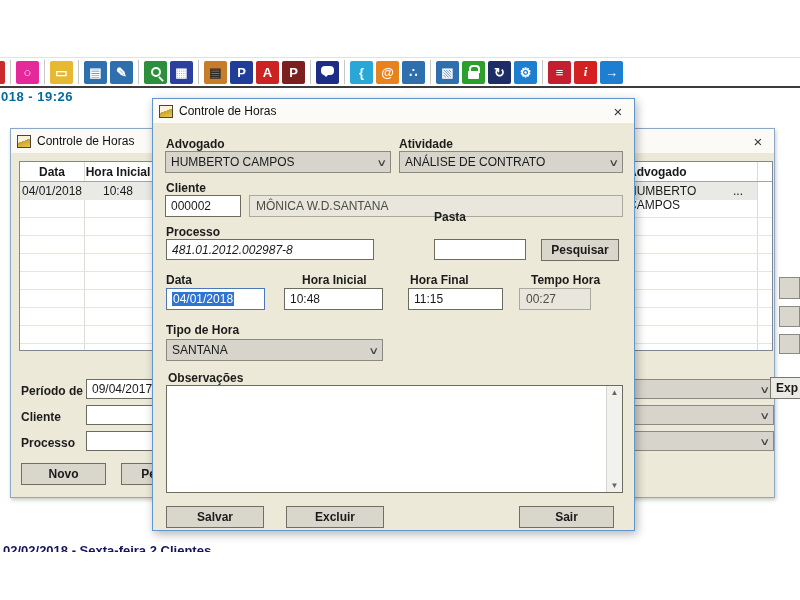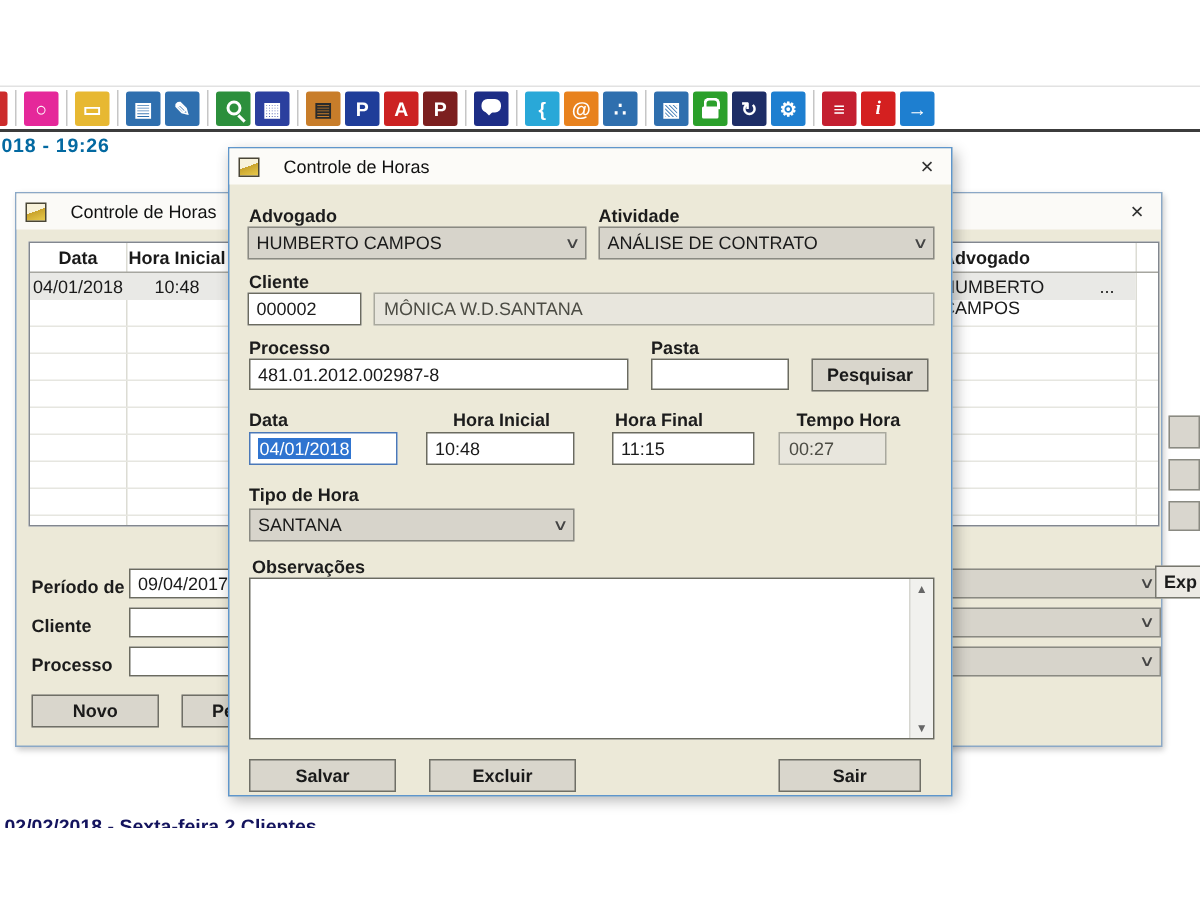--- a/index.html
+++ b/index.html
@@ -18,21 +18,21 @@
   .g-search::after{content:"";position:absolute;width:2px;height:6px;background:#fff;left:7px;top:7px;transform:rotate(-45deg)}
   .g-chat{width:13px;height:9px;background:#fff;border-radius:4px;position:relative;margin-top:-3px}
   .g-chat::after{content:"";position:absolute;left:2px;top:8px;border:3px solid transparent;border-top-color:#fff}
   .g-lock{width:11px;height:8px;background:#fff;border-radius:1px;position:relative;margin-top:5px}
   .g-lock::before{content:"";position:absolute;left:1px;top:-6px;width:7px;height:6px;border:2px solid #fff;border-bottom:none;border-radius:4px 4px 0 0}
 
   .topline{position:absolute;left:0;top:86px;width:800px;height:2px;background:#3c3c3c}
   .datetime{position:absolute;left:1px;top:89px;font-weight:bold;font-size:13px;color:#0369a1;letter-spacing:.5px}
 
   
-  .titlebar{height:24px;background:#fbfaf7;display:flex;align-items:center;padding:0 6px;gap:16px;color:#111}
+  .titlebar{height:24px;background:#fbfaf7;display:flex;align-items:center;padding:0 6px;gap:6px;color:#111}
   .win-icon{width:14px;height:13px;flex:0 0 auto;border:1px solid #4a4636;
     background:linear-gradient(160deg,#f8f2da 0%,#f8f2da 45%,#c9a32c 45%,#e8ca4d 100%)}
   .close-x{margin-left:auto;width:20px;text-align:center;font-size:15px;color:#333;cursor:default}
 
   .bg-window{position:absolute;left:10px;top:128px;width:765px;height:370px;background:#ece9d8;
     border:1px solid #8ba8c7;box-shadow:1px 2px 4px rgba(0,0,0,.22);z-index:1}
 
   
   .bg-table{position:absolute;left:8px;top:32px;width:754px;height:190px;background:#fff;
     border:1px solid #82878f;overflow:hidden}
@@ -240,22 +240,22 @@
       <span class="chev">∨</span>
     </div>
 
     <span class="flabel" style="left:13px;top:82px">Cliente</span>
     <input class="tbx" style="left: 12px; top: 96px; width: 76px; height: 22px;" value="000002">
     <div class="ro" style="left:96px;top:96px;width:374px;height:22px">
       <span>MÔNICA W.D.SANTANA</span>
     </div>
 
     <span class="flabel" style="left:13px;top:126px">Processo</span>
-    <input class="tbx" style="left: 13px; top: 140px; width: 253px; height: 21px;" value="481.01.2012.002987-8">
-    <span class="flabel" style="left:281px;top:126px">Pasta</span>
+    <input class="tbx" style="left: 13px; top: 140px; width: 208px; height: 21px; font-style: italic;" value="481.01.2012.002987-8">
+    <span class="flabel" style="left:281px;top:111px">Pasta</span>
     <input class="tbx" style="left: 281px; top: 140px; width: 92px; height: 21px;" value="">
     <div class="btn" style="left:388px;top:140px;width:78px;height:22px">Pesquisar</div>
 
     <span class="flabel" style="left:13px;top:174px">Data</span>
     <span class="flabel" style="left:149px;top:174px">Hora Inicial</span>
     <span class="flabel" style="left:257px;top:174px">Hora Final</span>
     <span class="flabel" style="left:378px;top:174px">Tempo Hora</span>
     <div class="tbx data-sel" style="left:13px;top:189px;width:99px;height:22px">
       <span class="sel">04/01/2018</span>
     </div>

